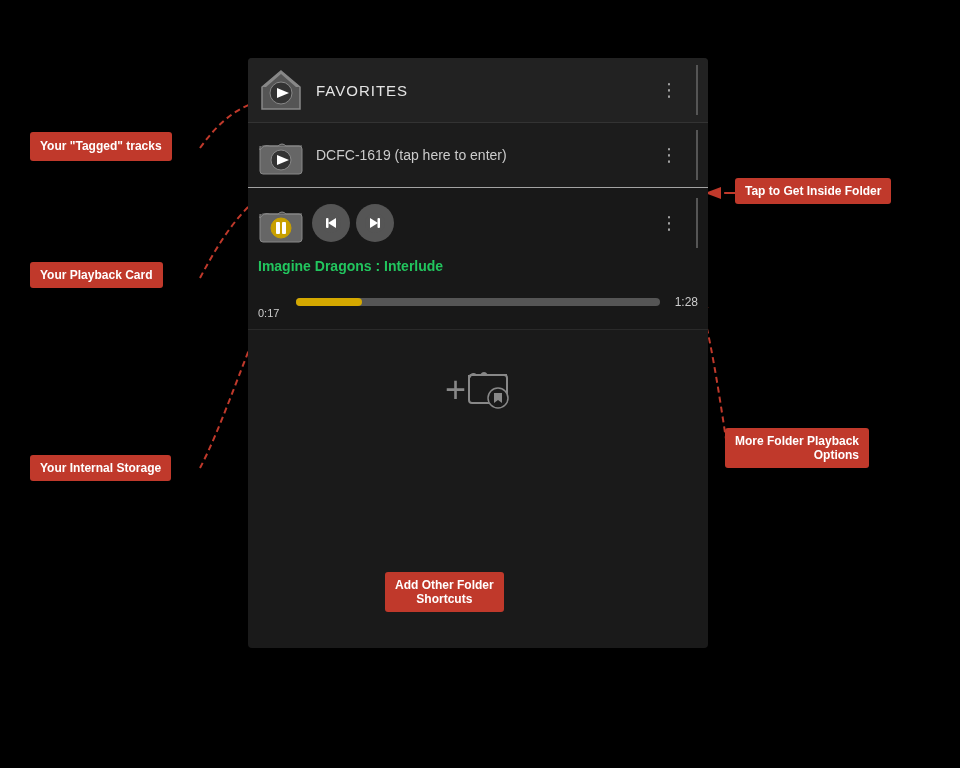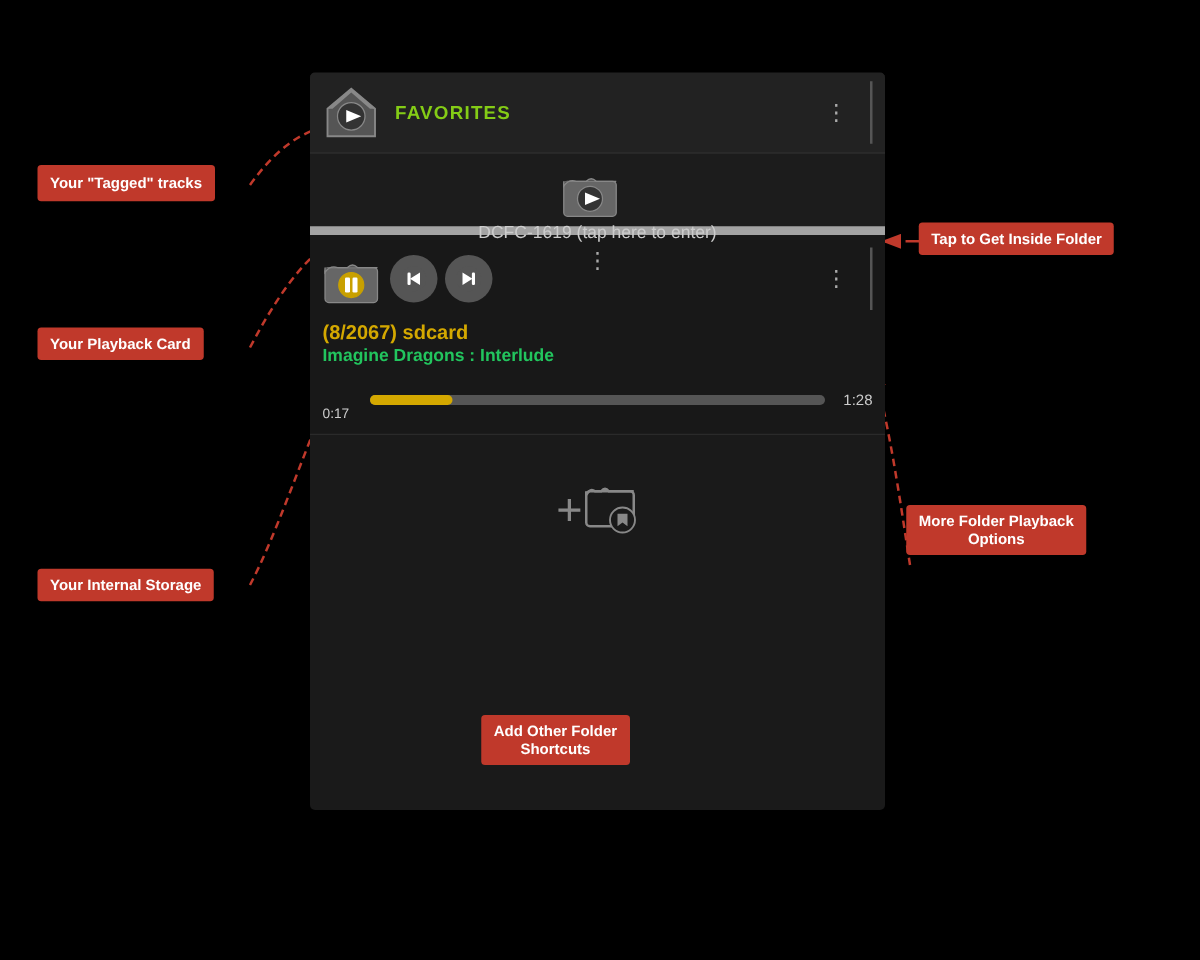--- a/index.html
+++ b/index.html
@@ -41,42 +41,41 @@
       margin-right: 12px;
     }
 
     .favorites-icon svg {
       width: 46px;
       height: 46px;
     }
 
     .favorites-label {
       flex: 1;
-      color: #84cc16;
+      color: #e5e5e5;
       font-size: 15px;
       letter-spacing: 1px;
-      font-weight: bold;
+      font-weight: normal;
     }
 
     .three-dots {
       color: #aaa;
       font-size: 18px;
       cursor: pointer;
       padding: 4px 8px;
     }
 
     
     .folder-row {
       display: flex;
       align-items: center;
       background: #1c1c1c;
       padding: 8px 10px;
-      border-bottom: 7px solid #a3a3a3;
+      border-bottom: 1px solid #a3a3a3;
       height: 65px;
-      flex-direction: column;
     }
 
     .folder-icon {
       width: 46px;
       height: 46px;
       position: relative;
       margin-right: 12px;
     }
 
     .folder-label {
@@ -298,21 +297,20 @@
             <rect x="12.5" y="5" width="2.5" height="10" fill="white" rx="1"></rect>
             <polygon points="5,5 13,10 5,15" fill="white"></polygon>
           </svg>
         </div>
       </div>
       <span class="three-dots">⋮</span>
       <div style="width:2px;height:50px;background:#555;margin-left:10px;"></div>
     </div>
 
     <div class="playing-info">
-      <div class="track-counter">(8/2067)  sdcard</div>
       <div class="track-name">Imagine Dragons : Interlude</div>
     </div>
 
     <div class="progress-bar-container">
       <span class="time-start">0:17</span>
       <div class="progress-track">
         <div class="progress-fill"></div>
       </div>
       <span class="time-end">1:28</span>
     </div>
@@ -336,17 +334,17 @@
 </div>
 
 <div class="annotation" style="left:30px; top:132px; line-height:1.4;">Your "Tagged" tracks</div>
 
 <div class="annotation" style="left:30px; top:262px;">Your Playback Card</div>
 
 <div class="annotation" style="left:30px; top:455px;">Your Internal Storage</div>
 
 <div class="annotation" style="left:735px; top:178px; white-space:normal; max-width:160px; text-align:right;">Tap to Get Inside Folder</div>
 
-<div class="annotation" style="left:725px; top:404px; white-space:pre-line; text-align:center;">More Folder Playback
+<div class="annotation" style="left:725px; top:428px; white-space:pre-line; text-align:right;">More Folder Playback
 Options</div>
 
 <div class="annotation" style="left:385px; top:572px; white-space:pre-line; ">Add Other Folder
 Shortcuts</div>
 
 </body></html>

